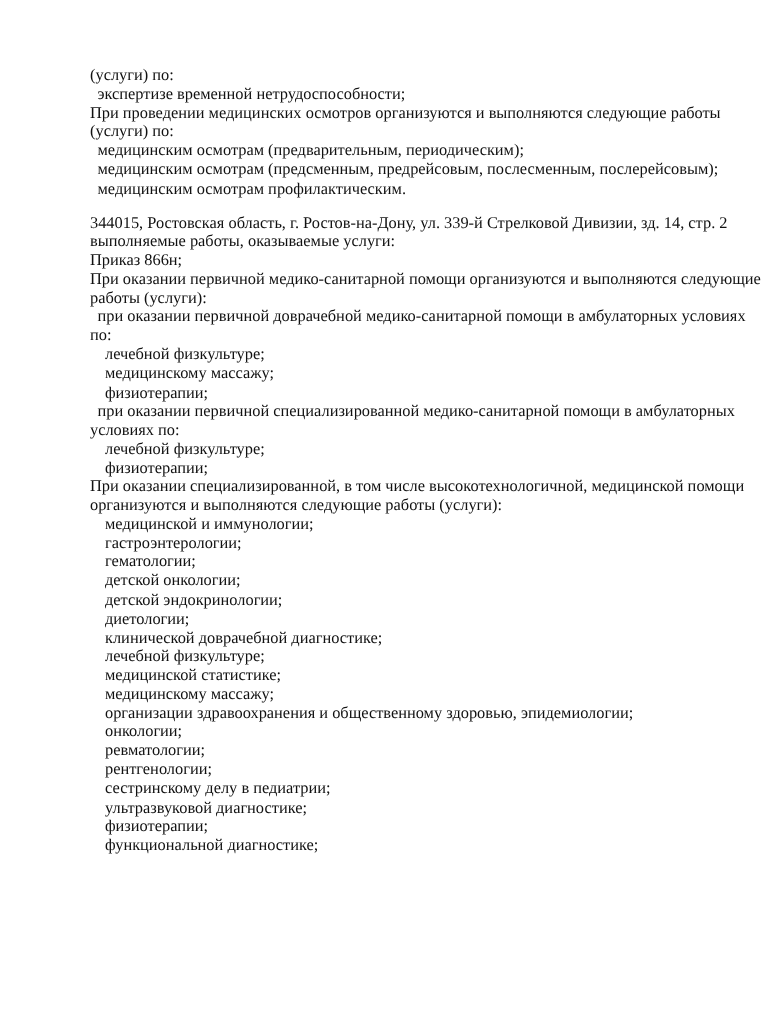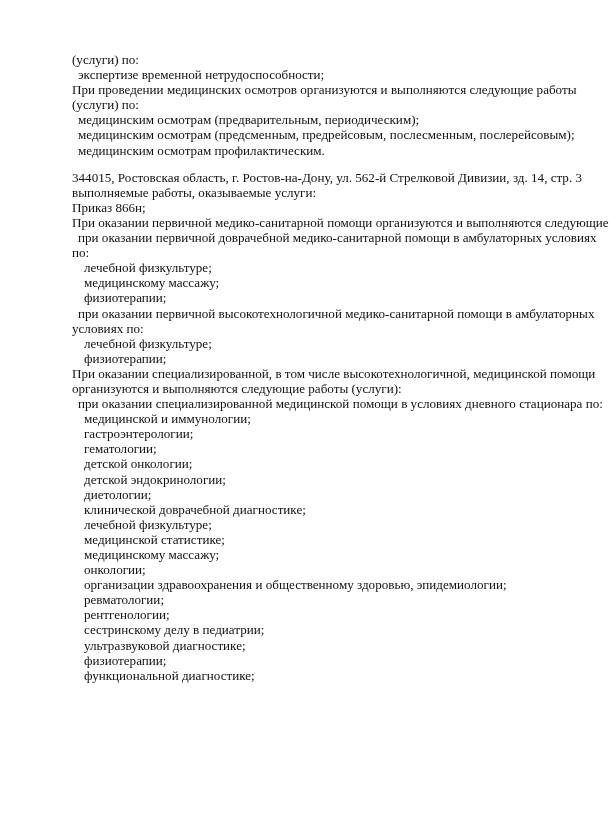--- a/index.html
+++ b/index.html
@@ -23,48 +23,48 @@
       <span class="line i0">(услуги) по:</span>
       <span class="line i1">экспертизе временной нетрудоспособности;</span>
       <span class="line i0">При проведении медицинских осмотров организуются и выполняются следующие работы</span>
       <span class="line i0">(услуги) по:</span>
       <span class="line i1">медицинским осмотрам (предварительным, периодическим);</span>
       <span class="line i1">медицинским осмотрам (предсменным, предрейсовым, послесменным, послерейсовым);</span>
       <span class="line i1">медицинским осмотрам профилактическим.</span>
     </div>
   <div class="gap"></div>
   <div id="block2">
-      <span class="line i0">344015, Ростовская область, г. Ростов-на-Дону, ул. 562-й Стрелковой Дивизии, зд. 14, стр. 3</span>
+      <span class="line i0">344015, Ростовская область, г. Ростов-на-Дону, ул. 339-й Стрелковой Дивизии, зд. 14, стр. 2</span>
       <span class="line i0">выполняемые работы, оказываемые услуги:</span>
       <span class="line i0">Приказ 866н;</span>
       <span class="line i0">При оказании первичной медико-санитарной помощи организуются и выполняются следующие</span>
+      <span class="line i0">работы (услуги):</span>
       <span class="line i1">при оказании первичной доврачебной медико-санитарной помощи в амбулаторных условиях</span>
       <span class="line i0">по:</span>
       <span class="line i2">лечебной физкультуре;</span>
       <span class="line i2">медицинскому массажу;</span>
       <span class="line i2">физиотерапии;</span>
-      <span class="line i1">при оказании первичной высокотехнологичной медико-санитарной помощи в амбулаторных</span>
+      <span class="line i1">при оказании первичной специализированной медико-санитарной помощи в амбулаторных</span>
       <span class="line i0">условиях по:</span>
       <span class="line i2">лечебной физкультуре;</span>
       <span class="line i2">физиотерапии;</span>
       <span class="line i0">При оказании специализированной, в том числе высокотехнологичной, медицинской помощи</span>
       <span class="line i0">организуются и выполняются следующие работы (услуги):</span>
-      <span class="line i1">при оказании специализированной медицинской помощи в условиях дневного стационара по:</span>
       <span class="line i2">медицинской и иммунологии;</span>
       <span class="line i2">гастроэнтерологии;</span>
       <span class="line i2">гематологии;</span>
       <span class="line i2">детской онкологии;</span>
       <span class="line i2">детской эндокринологии;</span>
       <span class="line i2">диетологии;</span>
       <span class="line i2">клинической доврачебной диагностике;</span>
       <span class="line i2">лечебной физкультуре;</span>
       <span class="line i2">медицинской статистике;</span>
       <span class="line i2">медицинскому массажу;</span>
+      <span class="line i2">организации здравоохранения и общественному здоровью, эпидемиологии;</span>
       <span class="line i2">онкологии;</span>
-      <span class="line i2">организации здравоохранения и общественному здоровью, эпидемиологии;</span>
       <span class="line i2">ревматологии;</span>
       <span class="line i2">рентгенологии;</span>
       <span class="line i2">сестринскому делу в педиатрии;</span>
       <span class="line i2">ультразвуковой диагностике;</span>
       <span class="line i2">физиотерапии;</span>
       <span class="line i2">функциональной диагностике;</span>
     </div>
 </div>
 
 </body></html>

